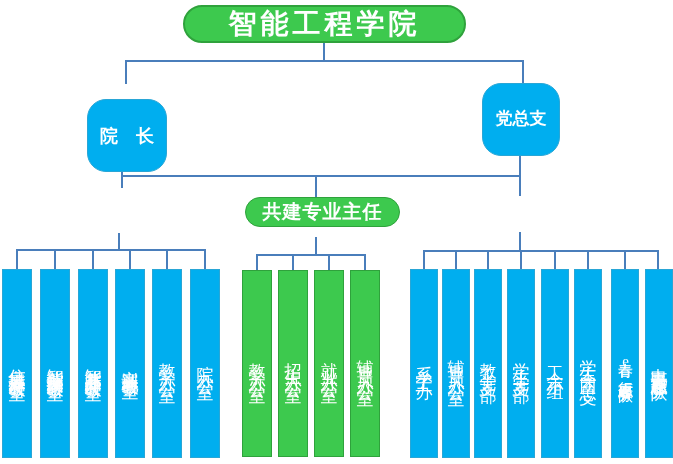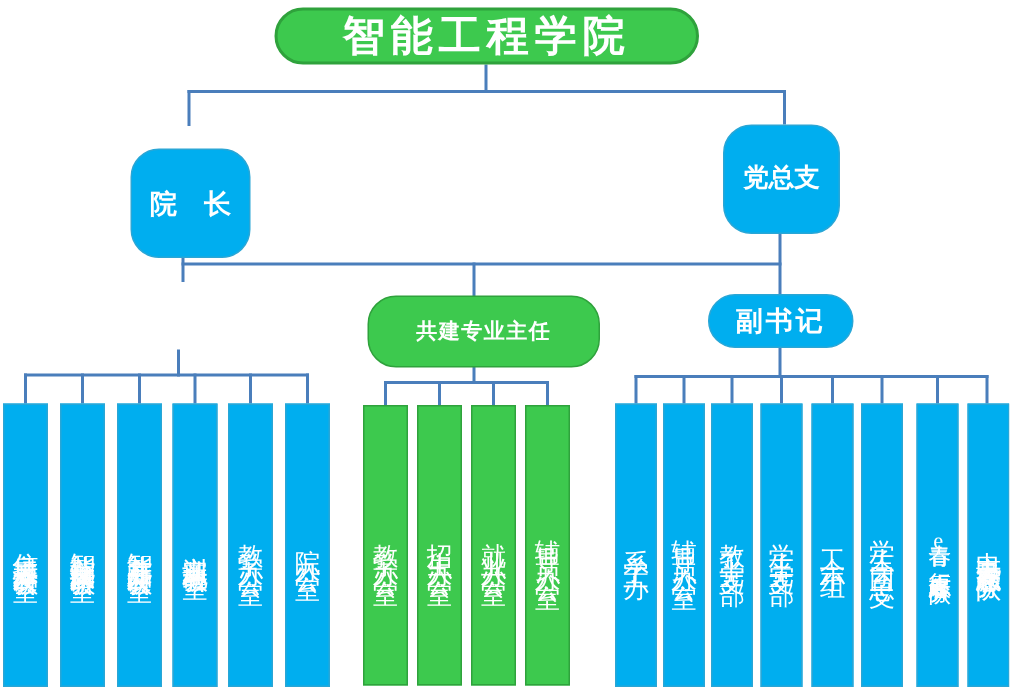--- a/index.html
+++ b/index.html
@@ -82,25 +82,22 @@
     <span>智能工程学院</span>
   </div>
 
   <div class="node cyan" style="left:87px;top:99px;width:80px;height:73px;font-size:18px">
     <span>院　长</span>
   </div>
   <div class="node cyan two-line" style="left:482px;top:83px;width:78px;height:73px;font-size:17px">
     <span>党总支</span>
   </div>
 
-  <div class="node green" style="left:245px;top:197px;width:155px;height:48px;font-size:14px;letter-spacing:1px">
+  <div class="node green" style="left:245px;top:197px;width:155px;height:30px;font-size:19px;letter-spacing:1px">
     <span>共建专业主任</span>
-  </div>
-  <div class="node cyan" style="left:472px;top:196px;width:97px;height:36px;font-size:18px;letter-spacing:2px">
-    <span>副书记</span>
   </div>
 
   <div class="vcol cyan long" style="left:2px;width:30px">
     <span>信息技术开发教研室</span>
   </div>
   <div class="vcol cyan long" style="left:40px;width:30px">
     <span>智能控制技术教研室</span>
   </div>
   <div class="vcol cyan long" style="left:78px;width:30px">
     <span>智能产品开发教研室</span>

